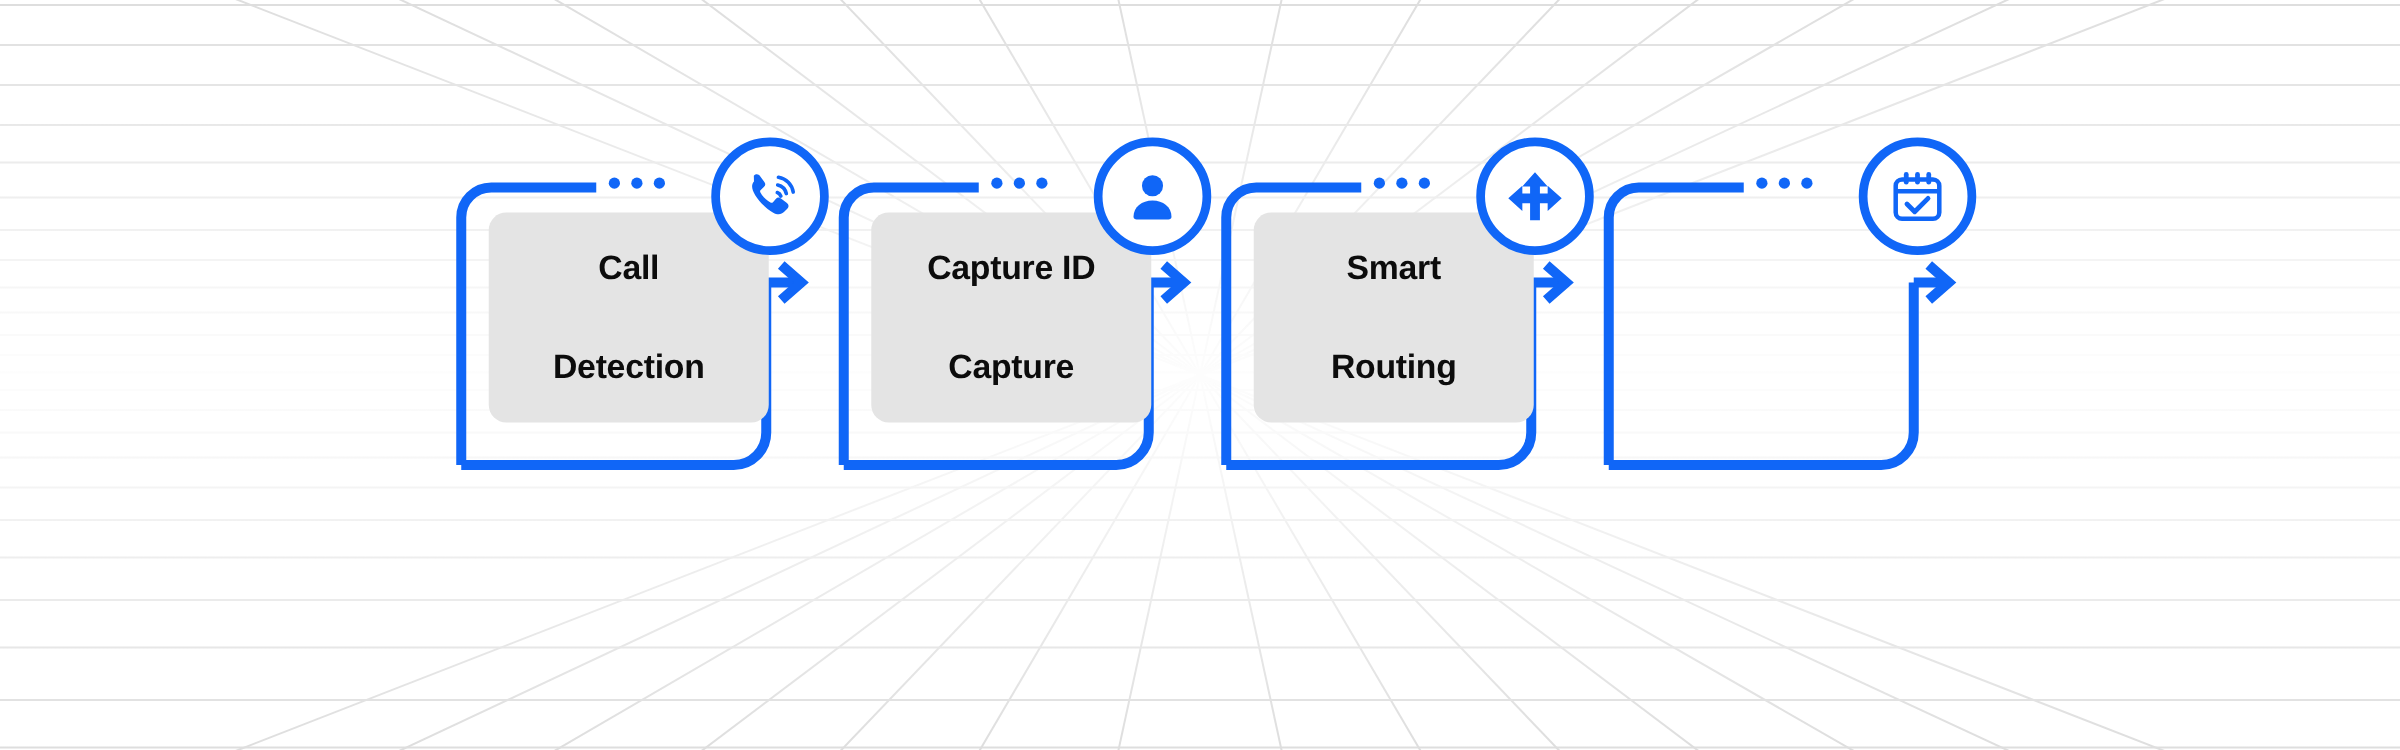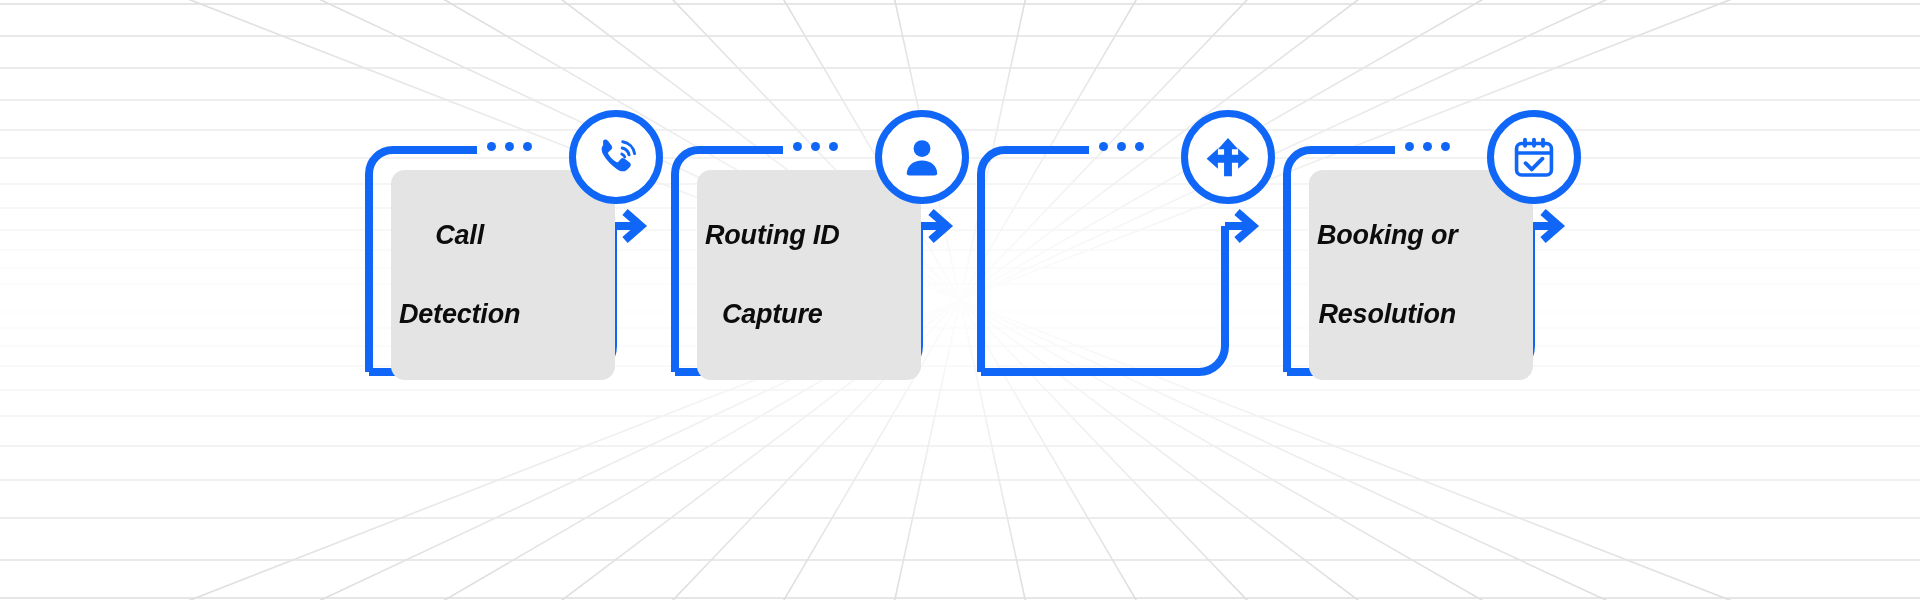--- a/index.html
+++ b/index.html
@@ -24,25 +24,25 @@
     width:268px;
     height:226px;
     flex:0 0 auto;
   }
   
   .step-outline{position:absolute;left:0;top:0;width:268px;height:226px;overflow:visible;z-index:1;}
   
   .step-plate{
     position:absolute;
     left:24px;top:22px;
-    width:224px;height:210px;
+    width:224px;height:168px;
     background:#e4e4e4;
     border-radius:14px;
     z-index:2;
-    display:flex;align-items:center;justify-content:flex-start;font-style:italic;
+    display:flex;align-items:center;justify-content:center;
   }
   .step-label{
     font-size:27px;
     line-height:1.3;
     font-weight:700;
     color:#0c0c0c;
     text-align:center;
     letter-spacing:-0.2px;
     padding:0 8px;
     font-family:"Liberation Sans", sans-serif;
@@ -197,21 +197,21 @@
 
     <div class="step-badge">
       <svg width="54" height="54" viewBox="0 0 48 48" fill="none">
         <circle cx="24" cy="16.5" r="7.5" fill="#1066F7"></circle>
         <path d="M10.5 38.5c0-6.9 6-11.5 13.5-11.5s13.5 4.6 13.5 11.5c0 1.2-1 2-2.2 2H12.7c-1.2 0-2.2-.8-2.2-2z" fill="#1066F7"></path>
       </svg>
     </div>
 
     <div class="step-plate">
       <div class="step-label">
-        <span>Routing ID</span>
+        <span>Capture ID</span>
         <span class="l2">Capture</span>
       </div>
     </div>
   </div>
 
   <div class="step">
     <svg class="step-outline" viewBox="0 0 268 226">
       <path d="M 110 2 L 26 2 A 24 24 0 0 0 2 26 L 2 224" fill="none" stroke="#1066F7" stroke-width="8"></path>
       <path d="M 2 224 L 220 224 A 26 26 0 0 0 246 198 L 246 78" fill="none" stroke="#1066F7" stroke-width="8"></path>
       <path d="M 246 78 L 272 78" fill="none" stroke="#1066F7" stroke-width="8"></path>
@@ -228,20 +228,26 @@
       <svg width="54" height="54" viewBox="0 0 48 48" fill="none">
 
         <path d="M24 7 L33 17 H27.5 V41 H20.5 V17 H15 Z" fill="#1066F7"></path>
 
         <path d="M5 25.5 L15 16.5 V22 H24 V29 H15 V34.5 Z" fill="#1066F7"></path>
 
         <path d="M43 25.5 L33 16.5 V22 H24 V29 H33 V34.5 Z" fill="#1066F7"></path>
       </svg>
     </div>
 
+    <div class="step-plate">
+      <div class="step-label">
+        <span>Smart</span>
+        <span class="l2">Routing</span>
+      </div>
+    </div>
   </div>
 
   <div class="step">
     <svg class="step-outline" viewBox="0 0 268 226">
       <path d="M 110 2 L 26 2 A 24 24 0 0 0 2 26 L 2 224" fill="none" stroke="#1066F7" stroke-width="8"></path>
       <path d="M 2 224 L 220 224 A 26 26 0 0 0 246 198 L 246 78" fill="none" stroke="#1066F7" stroke-width="8"></path>
       <path d="M 246 78 L 272 78" fill="none" stroke="#1066F7" stroke-width="8"></path>
       <path d="M 258 64 L 274 78 L 258 92" fill="none" stroke="#1066F7" stroke-width="8" stroke-linejoin="miter"></path>
     </svg>
 
@@ -255,22 +261,16 @@
       <svg width="54" height="54" viewBox="0 0 48 48" fill="none">
         <rect x="8.5" y="12" width="31" height="28" rx="4.5" stroke="#1066F7" stroke-width="3.2" fill="none"></rect>
         <path d="M8.5 20.5 H39.5" stroke="#1066F7" stroke-width="3.2"></path>
         <path d="M16 8.5 V14" stroke="#1066F7" stroke-width="3.4" stroke-linecap="round"></path>
         <path d="M24 8.5 V14" stroke="#1066F7" stroke-width="3.4" stroke-linecap="round"></path>
         <path d="M32 8.5 V14" stroke="#1066F7" stroke-width="3.4" stroke-linecap="round"></path>
         <path d="M16.5 29.5 L22 35 L31.5 25.5" stroke="#1066F7" stroke-width="3.4" stroke-linecap="round" stroke-linejoin="round" fill="none"></path>
       </svg>
     </div>
 
-    <div class="step-plate">
-      <div class="step-label">
-        <span>Booking or</span>
-        <span class="l2">Resolution</span>
-      </div>
-    </div>
   </div>
 
 
 </div>
 
 </body></html>

